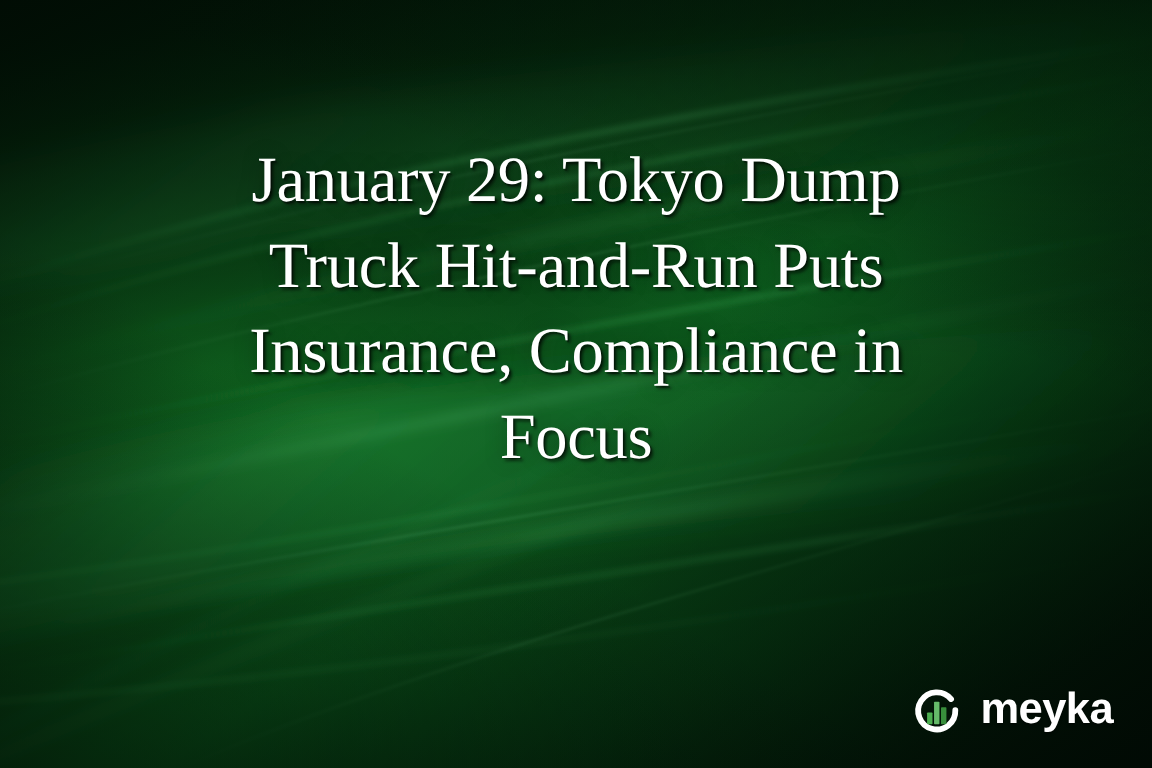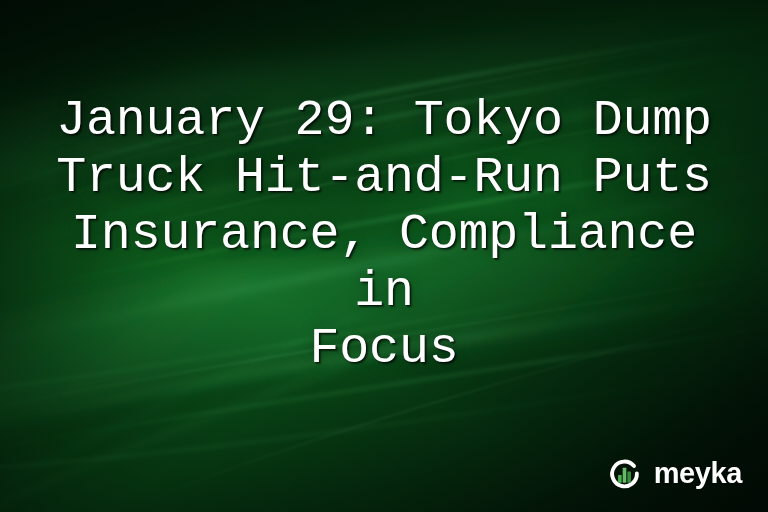--- a/index.html
+++ b/index.html
@@ -55,22 +55,22 @@
   .title-wrap {
     position:absolute;
     left:0; right:0;
     top:92px;
     text-align:center;
     padding:0 48px;
   }
 
   .title {
     color:#ffffff;
-    font-family:Liberation Mono, monospace;
-    font-size:50px;
+    font-family:Liberation Serif, serif;
+    font-size:43px;
     font-weight:400;
     line-height:57px;
     letter-spacing:-0.2px;
     text-shadow:
        2px 2px 2px rgba(0,0,0,0.55),
        1px 1px 0   rgba(0,0,0,0.35),
        0 0 14px rgba(0,0,0,0.30);
     white-space:pre-line;
   }
 

